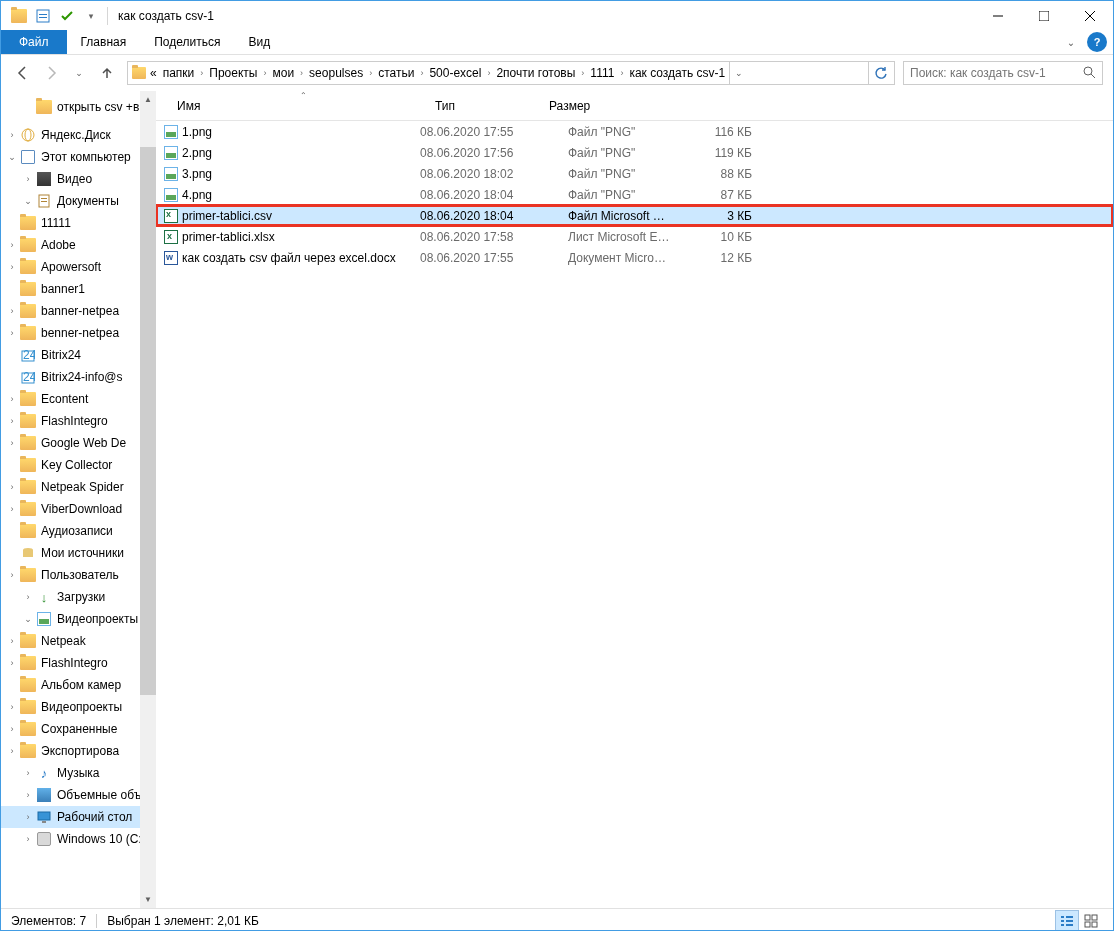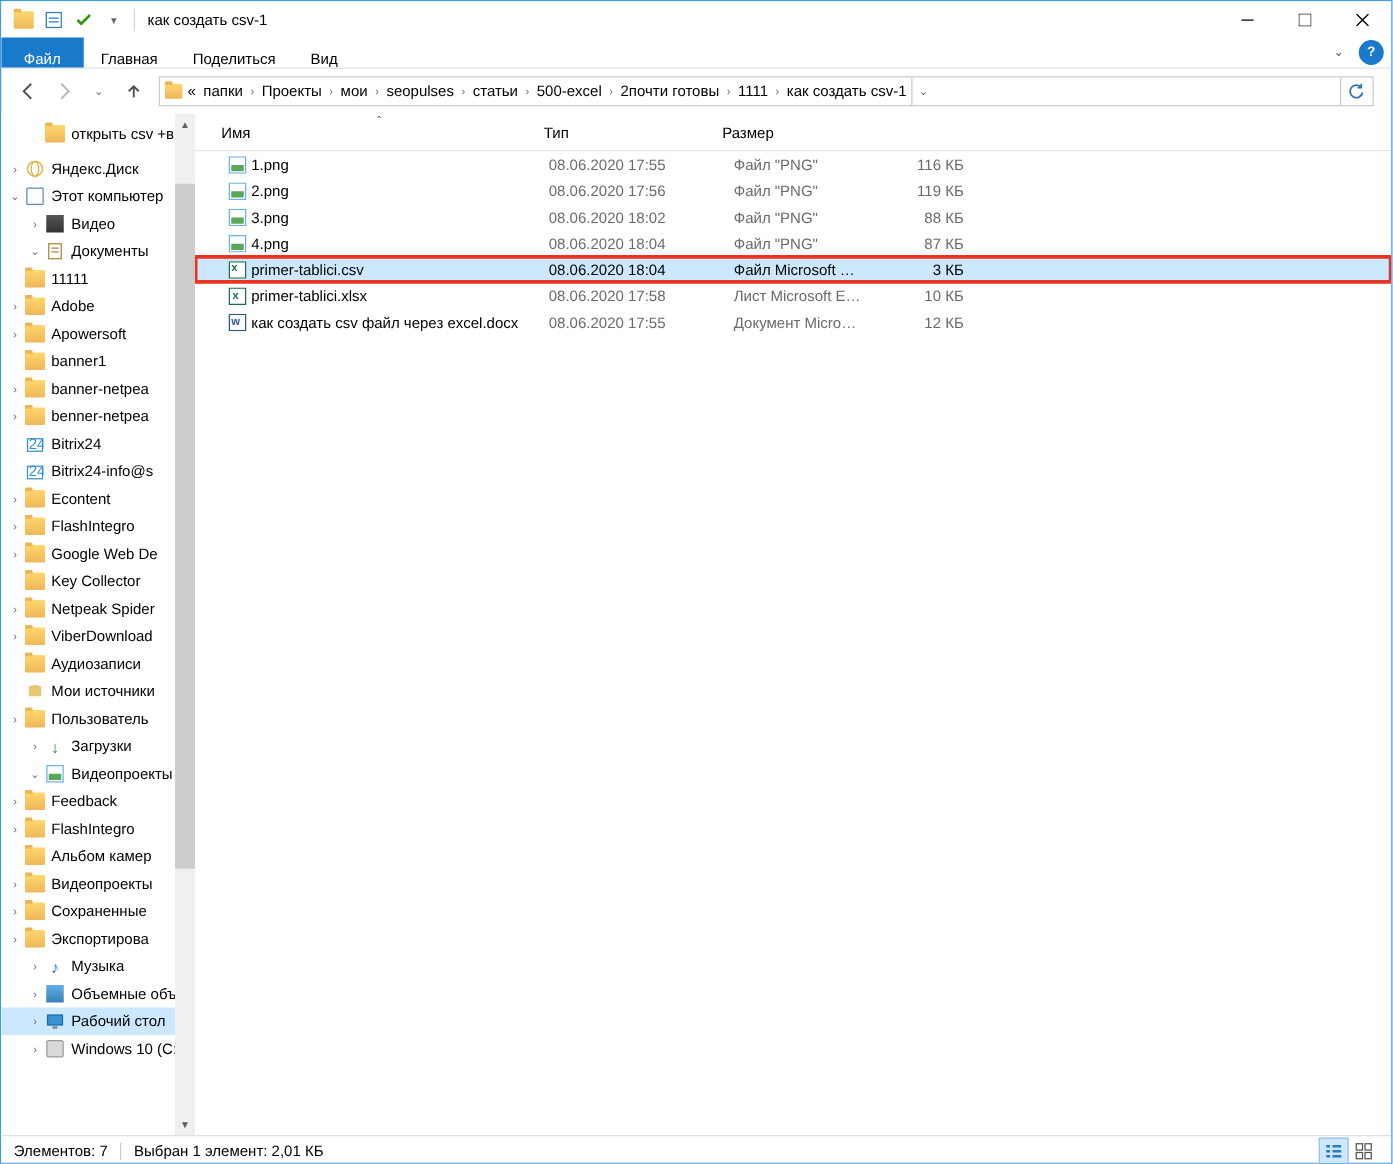--- a/index.html
+++ b/index.html
@@ -5,21 +5,21 @@
 *{margin:0;padding:0;box-sizing:border-box;font-family:"Segoe UI",Tahoma,sans-serif;font-size:12px;color:#000}
 body{width:1114px;height:931px;background:#fff;overflow:hidden;border:1px solid #429ce3;position:relative}
 .titlebar{height:29px;background:#fff;display:flex;align-items:center;padding:0 0 0 6px}
 .titlebar .qa{display:flex;align-items:center;gap:0}
 .titlebar .qa-item{width:24px;height:22px;display:flex;align-items:center;justify-content:center}
 .titlebar .qa-sep{height:18px;border-left:1px solid #d6d6d6;margin:0 4px}
 .titlebar .wtitle{margin-left:6px}
 .titlebar .wincontrols{margin-left:auto;display:flex}
 .titlebar .wbtn{width:46px;height:29px;display:flex;align-items:center;justify-content:center}
 .ribbon-tabs{height:25px;display:flex;align-items:stretch;border-bottom:1px solid #e1e1e1;background:#fff}
-.rtab{padding:0 14px;display:flex;align-items:flex-end;cursor:default}
+.rtab{padding:0 14px;display:flex;align-items:center;cursor:default}
 .rtab.file{background:#1979ca;color:#fff;padding:0 18px}
 .rtab.file span{color:#fff}
 .rtab.normal{color:#323232}
 .ribbon-right{margin-left:auto;display:flex;align-items:center;padding-right:6px;gap:6px}
 .ribbon-right .chev{width:20px;height:20px;display:flex;align-items:center;justify-content:center}
 .ribbon-right .help{width:20px;height:20px;display:flex;align-items:center;justify-content:center;background:#1979ca;border-radius:50%;color:#fff;font-weight:bold;font-size:11px}
 .navbar{height:36px;display:flex;align-items:center;padding:0 10px;gap:4px}
 .navbtn{width:24px;height:24px;display:flex;align-items:center;justify-content:center;border-radius:2px}
 .navbtn.disabled{opacity:.4}
 .breadcrumb{flex:1;height:24px;border:1px solid #cccccc;display:flex;align-items:center;padding:0 2px;margin:0 4px;overflow:hidden}
@@ -43,23 +43,23 @@
 .tnode.lvl2{}
 .tree-scroll{position:absolute;left:139px;top:0;width:16px;height:100%;background:#f0f0f0;display:flex;flex-direction:column;align-items:center}
 .tree-scroll .sbtn{height:17px;width:100%;display:flex;align-items:center;justify-content:center;font-size:8px;color:#606060}
 .tree-scroll .thumb{background:#cdcdcd;width:100%}
 .filearea{flex:1;overflow:auto;position:relative}
 .colheaders{height:30px;display:flex;align-items:center;border-bottom:1px solid #e5e5e5;padding-left:15px}
 .colh{height:100%;display:flex;align-items:center;color:#1862b5;padding:0 6px;position:relative}
 .colh.name{width:258px}
 .colh.date{width:148px}
 .colh.type{width:114px}
-.colh.size{width:82px;justify-content:flex-end}
+.colh.size{width:82px;justify-content:flex-start}
 .colh .sort{position:absolute;left:50%;top:0;color:#606060;font-size:8px}
-.filerow{height:21px;display:flex;align-items:center;padding-left:21px}
+.filerow{height:21px;display:flex;align-items:center;padding-left:2px}
 .filerow.selected{background:#cce8ff}
 .filerow.highlighted{outline:3px solid #ea3323;outline-offset:-2px}
 .filerow .fcell{padding:0 6px;overflow:hidden;white-space:nowrap;text-overflow:ellipsis}
 .filerow .fcell.name{width:256px;display:flex;align-items:center;gap:4px}
 .filerow .fcell.date{width:148px;color:#6a6a6a}
 .filerow .fcell.type{width:114px;color:#6a6a6a}
 .filerow .fcell.size{width:82px;text-align:right;color:#6a6a6a}
 .filerow.selected .fcell{color:#000}
 .statusbar{height:23px;border-top:1px solid #e1e1e1;background:#fff;display:flex;align-items:center;padding:12px 10px;gap:10px}
 .statusbar .sep{border-left:1px solid #ccc;height:14px}
@@ -199,20 +199,27 @@
     <div class="dd">
         <span style="font-size:9px;color:#606060">⌄</span>
       </div>
     <div class="refresh">
         <svg width="14" height="14">
           <path d="M11 4 A5 5 0 1 0 12 8" stroke="#2e72b8" fill="none" stroke-width="1.4"></path>
           <path d="M11 1 L11 4 L8 4" stroke="#2e72b8" fill="none" stroke-width="1.4"></path>
         </svg>
       </div>
   </div>
+  <div class="searchbox">
+    <input placeholder="Поиск: как создать csv-1" style="">
+    <span class="sico"><svg width="14" height="14">
+          <circle cx="6" cy="6" r="4" stroke="#606060" fill="none"></circle>
+          <path d="M9 9 L13 13" stroke="#606060"></path>
+        </svg></span>
+  </div>
 </div>
 
 <div class="content">
   <div class="tree">
     <div class="tree-inner" id="tree-inner">
         <div class="tnode lvl1">
           <span class="exp"></span>
           <span class="nico">
             <div class="ico-folder"></div>
           </span>
@@ -394,21 +401,21 @@
           <span class="nico">
             <div class="ico-img"></div>
           </span>
           <span>Видеопроекты</span>
         </div>
         <div class="tnode lvl2">
           <span class="exp">›</span>
           <span class="nico">
             <div class="ico-folder"></div>
           </span>
-          <span>Feedback</span>
+          <span>Netpeak</span>
         </div>
         <div class="tnode lvl2">
           <span class="exp">›</span>
           <span class="nico">
             <div class="ico-folder"></div>
           </span>
           <span>FlashIntegro</span>
         </div>
         <div class="tnode lvl2">
           <span class="exp"></span>

